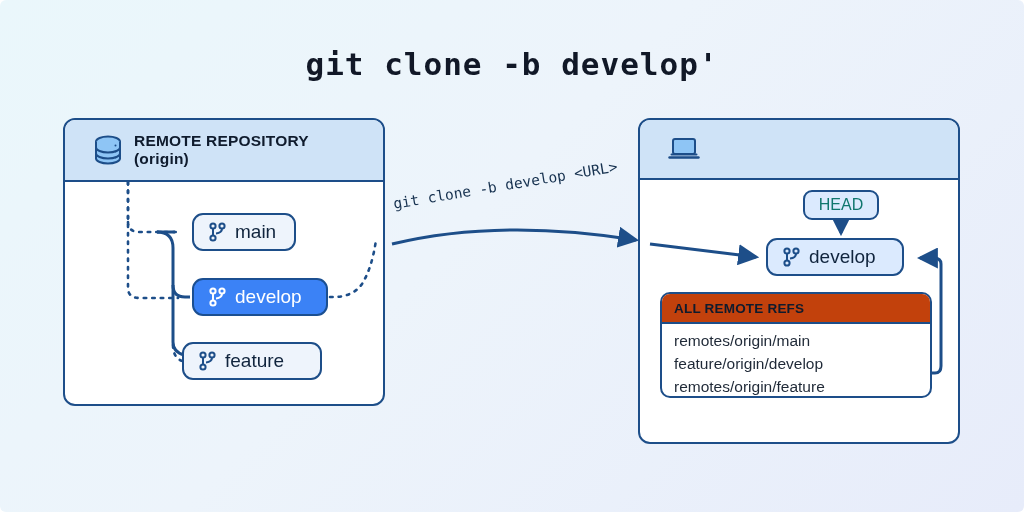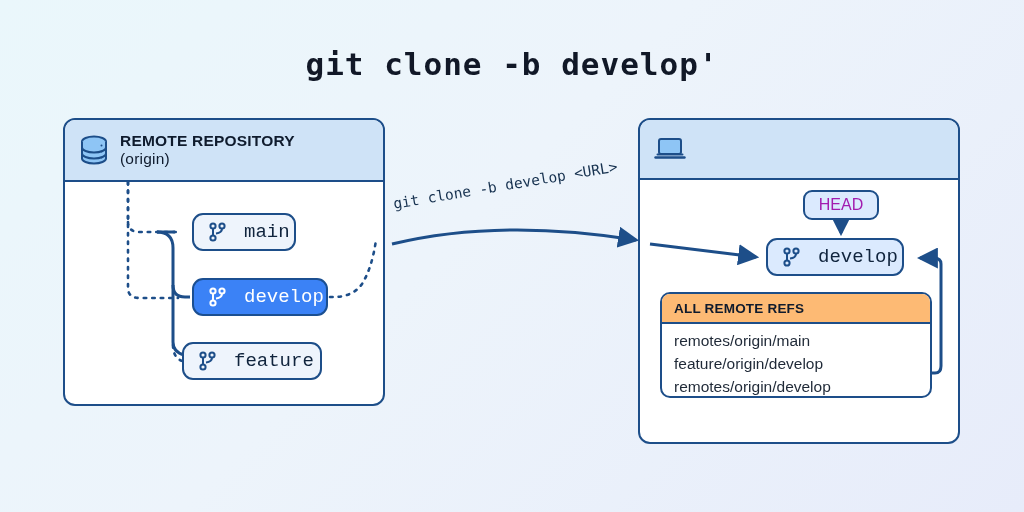--- a/index.html
+++ b/index.html
@@ -4,21 +4,21 @@
 <style>
   html,body{margin:0;padding:0;}
   body{
     width:1024px;height:512px;overflow:hidden;
     font-family:"Liberation Sans", sans-serif;
     background:#ffffff;
   }
   #stage{
     position:relative;width:1024px;height:512px;
     background:linear-gradient(135deg,#eaf7fb 0%,#edf4fb 45%,#e7ecfa 100%);
-    border-radius:0;
+    border-radius:6px;
     overflow:hidden;
   }
 
   
   #title{
     position:absolute;left:0;top:46px;width:1024px;
     text-align:center;
     font-family:"DejaVu Sans Mono","Liberation Mono",monospace;
     font-size:31px;font-weight:700;letter-spacing:1px;
     color:#111827;
@@ -32,77 +32,77 @@
     border:2px solid #1d4e89;
     border-radius:12px;
     box-sizing:border-box;
     overflow:hidden;
   }
   .panel-head{
     display:flex;align-items:center;gap:11px;
     background:#cfe3f7;
     border-bottom:2px solid #1d4e89;
     box-sizing:border-box;
-    padding:0 14px;
+    padding:0 28px;
   }
   .panel-head .htxt{
     font-size:15.5px;font-weight:700;color:#0f1b2d;
     line-height:1.18;letter-spacing:.2px;
   }
-  .panel-head .htxt .sub{font-weight:400;}
+  .panel-head .htxt .sub{font-weight:700;}
 
   #remote-panel{left:63px;top:118px;width:322px;height:288px;}
   #remote-panel .panel-head{height:62px;}
   #local-panel{left:638px;top:118px;width:322px;height:326px;}
   #local-panel .panel-head{height:60px;}
 
   
   .icon{flex:0 0 auto;display:block;}
 
   
   .pill{
     position:absolute;
-    display:flex;align-items:center;gap:18px;
+    display:flex;align-items:center;gap:9px;
     box-sizing:border-box;
     border:2px solid #1d4e89;
     border-radius:11px;
     padding:0 15px;
     height:38px;
-    font-family:Liberation Mono, monospace;
+    font-family:Liberation Sans, sans-serif;
     font-size:19px;
     background:#eef4fc;
     color:#10243d;
     z-index:6;
   }
   .pill.sel{background:#3b82f6;color:#ffffff;border-color:#1b4f91;}
 
   #pill-main{left:192px;top:213px;width:104px;}
   #pill-develop{left:192px;top:278px;width:136px;}
   #pill-feature{left:182px;top:342px;width:140px;}
   #pill-local-develop{left:766px;top:238px;width:138px;}
 
   
   #head-box{
     position:absolute;left:803px;top:190px;width:76px;height:30px;
     box-sizing:border-box;
     display:flex;align-items:center;justify-content:center;
     background:#dbeafe;border:2px solid #1d4e89;border-radius:9px;
-    font-size:16px;color:#a21caf;font-weight:400;
+    font-size:16px;color:#0f766e;font-weight:400;
     z-index:6;
   }
 
   
   #refs-card{
     position:absolute;left:660px;top:292px;width:272px;height:106px;
     box-sizing:border-box;
     background:#ffffff;border:2px solid #1d4e89;border-radius:10px;
     overflow:hidden;z-index:5;
   }
   #refs-card .refs-head{
-    height:28px;background:#fdba74;border-bottom:2px solid #1d4e89;
+    height:28px;background:#c2410c;border-bottom:2px solid #1d4e89;
     display:flex;align-items:center;padding:0 12px;
     font-size:13.5px;font-weight:700;color:#0f1b2d;letter-spacing:.2px;
   }
   #refs-card .refs-body{padding:5px 25px 0 12px;}
   #refs-card .refline{
     font-size:15.5px;color:#1f2937;line-height:23px;white-space:nowrap;
   }
 
   
   .svg-layer{position:absolute;left:0;top:0;width:1024px;height:512px;pointer-events:none;}
@@ -230,17 +230,17 @@
       <path d="M13,6.6 Q13,11 7,11.4" stroke="#1d4e89" stroke-width="2" fill="none"></path>
     </svg>
     <span>develop</span>
   </div>
 
   <div id="refs-card">
     <div class="refs-head">ALL REMOTE REFS</div>
     <div class="refs-body">
       <div class="refline">remotes/origin/main</div>
       <div class="refline">feature/origin/develop</div>
-      <div class="refline">remotes/origin/develop</div>
+      <div class="refline">remotes/origin/feature</div>
     </div>
   </div>
 
 </div>
 
 </body></html>

